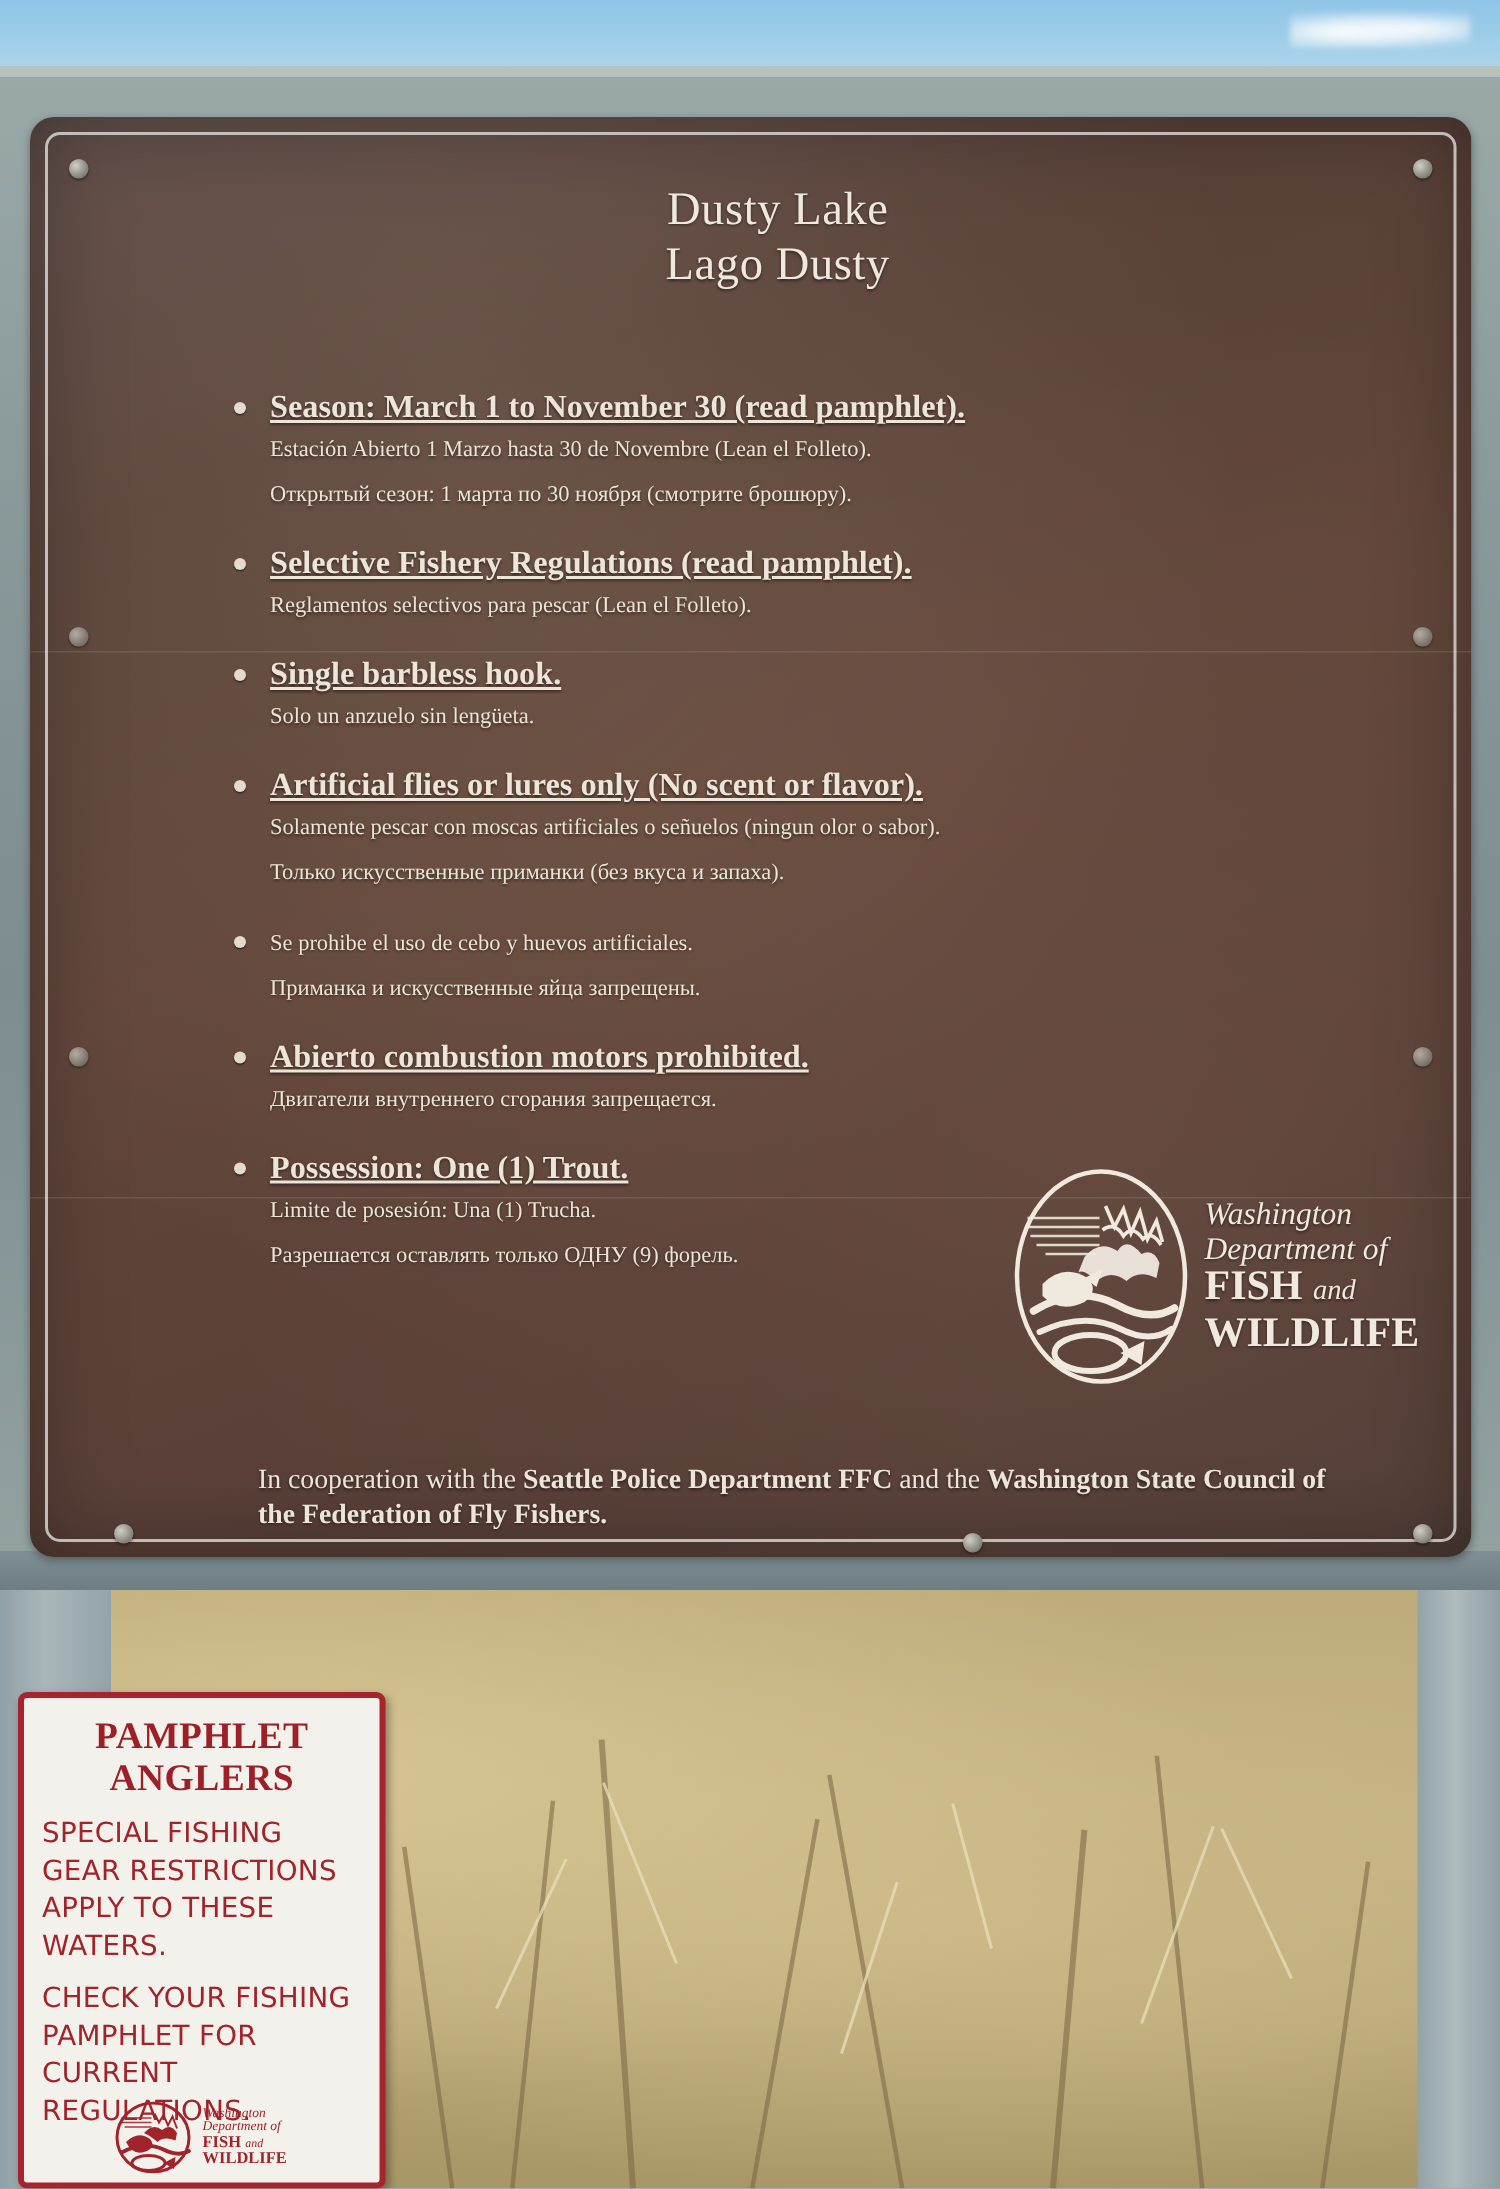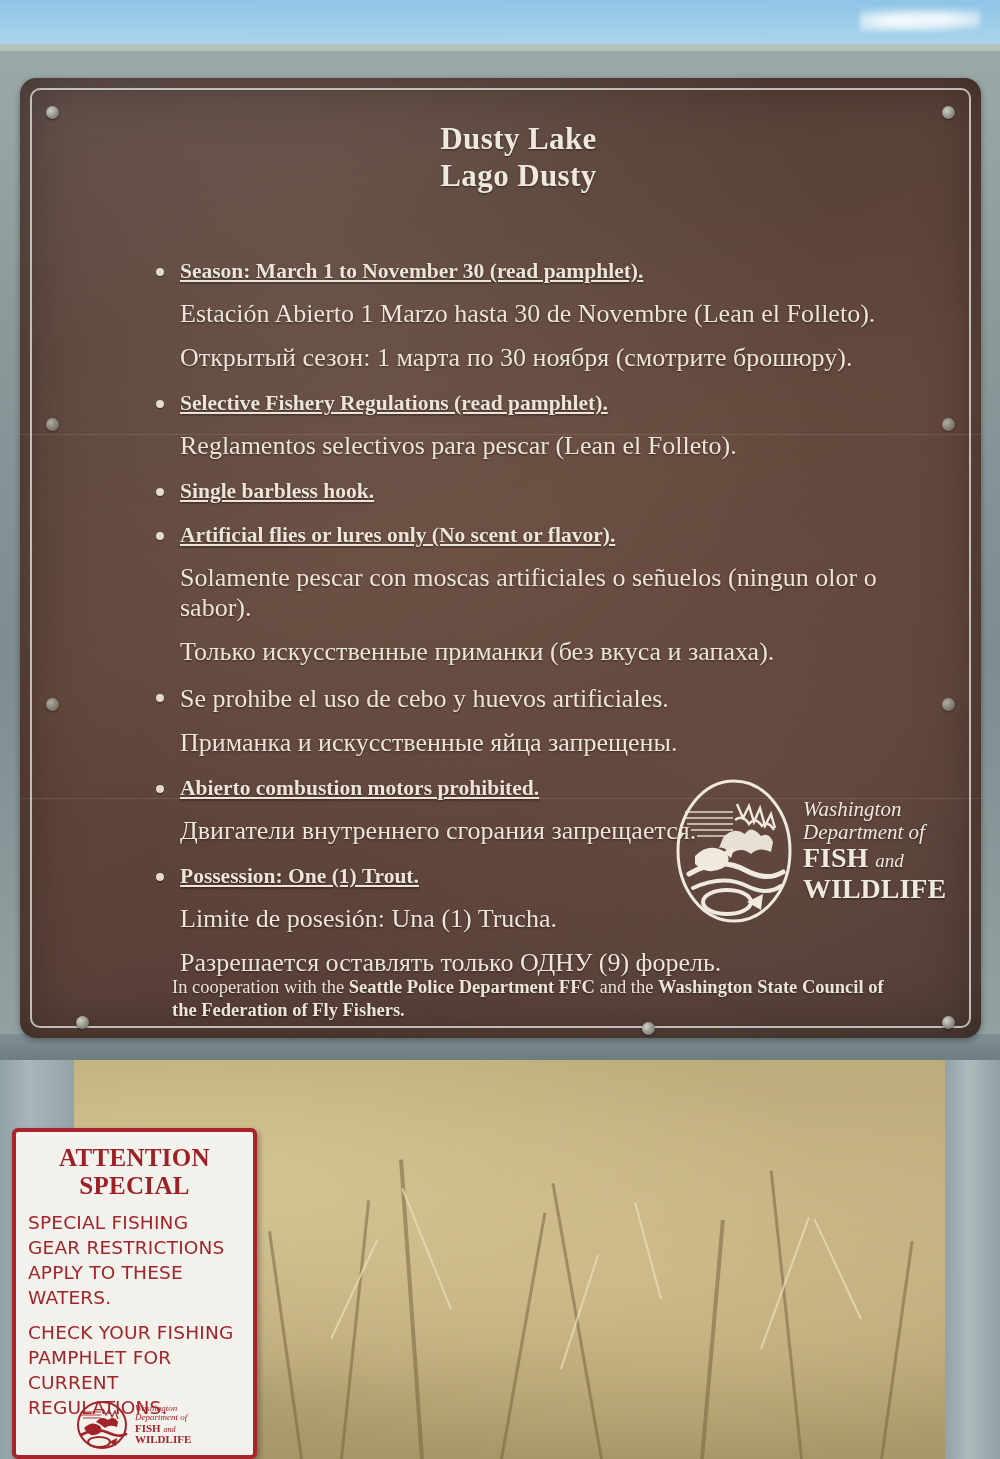--- a/index.html
+++ b/index.html
@@ -62,30 +62,30 @@
     background:radial-gradient(circle at 35% 35%, #cfcfc6 0%, #8b8b82 60%, #5d5d55 100%);
     box-shadow:0 1px 2px rgba(0,0,0,.5);
   }
   .screw.dim{opacity:.75}
 
   
   .titles{
     position:absolute;left:0;right:0;top:42px;text-align:center;color:#efe9dd;
     text-shadow:0 1px 2px rgba(0,0,0,.5);
   }
-  .titles div{font-weight:bold;font-size:31px;line-height:37px;letter-spacing:.4px;padding-left:36px;}
+  .titles div{font-weight:normal;font-size:31px;line-height:37px;letter-spacing:.4px;padding-left:36px;}
 
   .rules{position:absolute;left:120px;top:180px;width:740px;color:#ece5d8;}
   .rule{margin-bottom:17px;position:relative;padding-left:40px;}
   .bullet{
     position:absolute;left:16px;top:10px;width:8px;height:8px;border-radius:50%;
     background:#e3dbcd;box-shadow:0 1px 1px rgba(0,0,0,.5);
   }
   .en{font-weight:bold;font-size:21.5px;line-height:27px;text-shadow:0 1px 2px rgba(0,0,0,.55);text-decoration:underline;}
-  .es,.ru{font-size:26px;line-height:30px;text-shadow:0 1px 2px rgba(0,0,0,.5);margin-top:14px;}
+  .es,.ru{font-size:15px;line-height:30px;text-shadow:0 1px 2px rgba(0,0,0,.5);}
 
   .coop{
     position:absolute;left:152px;top:898px;width:730px;color:#ece5d8;
     font-size:18.5px;line-height:23px;text-shadow:0 1px 2px rgba(0,0,0,.5);
   }
   .coop b{font-weight:bold;}
 
   
   .wdfw{position:absolute;left:655;top:700px;display:flex;align-items:center;gap:10px;}
   .wdfw-oval{width:118px;height:146px;}
@@ -186,20 +186,21 @@
 
       <div class="rule">
         <span class="bullet"></span>
         <div class="en">Selective Fishery Regulations (read pamphlet).</div>
         <div class="es">Reglamentos selectivos para pescar  (Lean el Folleto).</div>
       </div>
 
       <div class="rule">
         <span class="bullet"></span>
         <div class="en">Single barbless hook.</div>
+        <div class="es">Solo un anzuelo sin lengüeta.</div>
       </div>
 
       <div class="rule">
         <span class="bullet"></span>
         <div class="en">Artificial flies or lures only (No scent or flavor).</div>
         <div class="es">Solamente pescar con moscas artificiales o señuelos (ningun olor o sabor).</div>
         <div class="ru">Только искусственные приманки (без вкуса и запаха).</div>
       </div>
 
       <div class="rule">
@@ -269,21 +270,21 @@
     <div class="lt" style="left:450px;bottom:150px;width:2px;height:130px;transform:rotate(-22deg)"></div>
     <div class="lt" style="left:560px;bottom:90px;width:2px;height:120px;transform:rotate(18deg)"></div>
     <div class="lt" style="left:660px;bottom:160px;width:2px;height:100px;transform:rotate(-15deg)"></div>
     <div class="lt" style="left:760px;bottom:110px;width:2px;height:140px;transform:rotate(20deg)"></div>
     <div class="lt" style="left:860px;bottom:140px;width:2px;height:110px;transform:rotate(-25deg)"></div>
   </div>
   <div class="postL"></div>
   <div class="postR"></div>
 
   <div class="attn">
-    <div class="attn-title">ATTENTION SPECIAL</div>
+    <div class="attn-title">PAMPHLET ANGLERS</div>
     <div class="attn-body">
       <p>SPECIAL FISHING GEAR RESTRICTIONS APPLY TO THESE WATERS.</p>
       <p>CHECK YOUR FISHING PAMPHLET FOR CURRENT REGULATIONS.</p>
     </div>
     <div class="attn-logo">
       <svg viewBox="0 0 52 48">
         <ellipse cx="26" cy="24" rx="24" ry="23" fill="none" stroke="#a1242b" stroke-width="2"></ellipse>
         <g stroke="#a1242b" stroke-width="1" opacity=".9">
           <path d="M5 11 H25"></path>
             <path d="M5 14 H25"></path>

